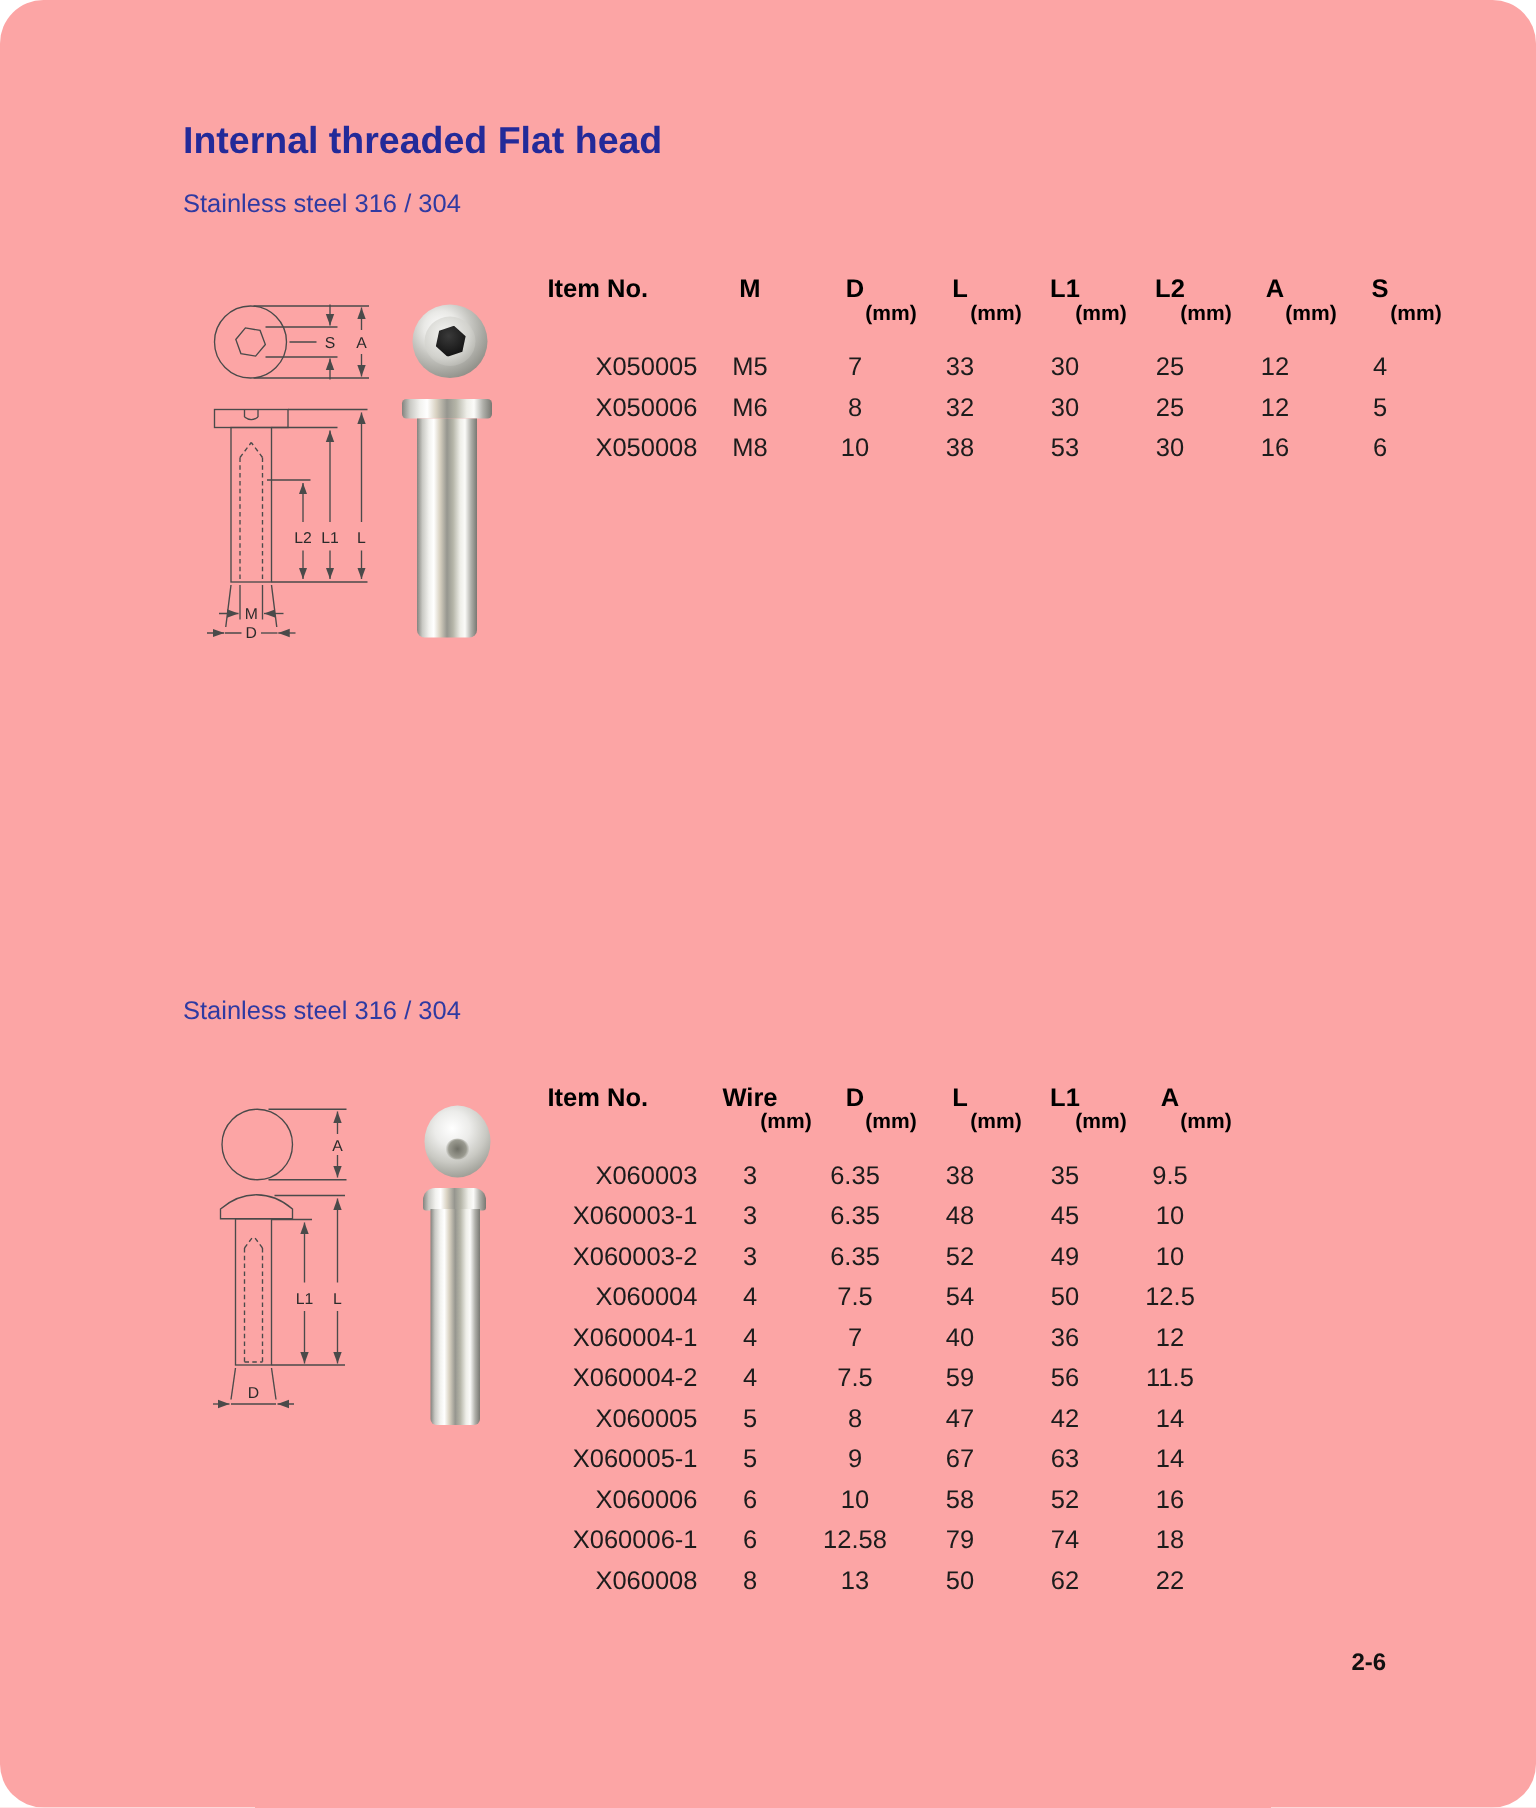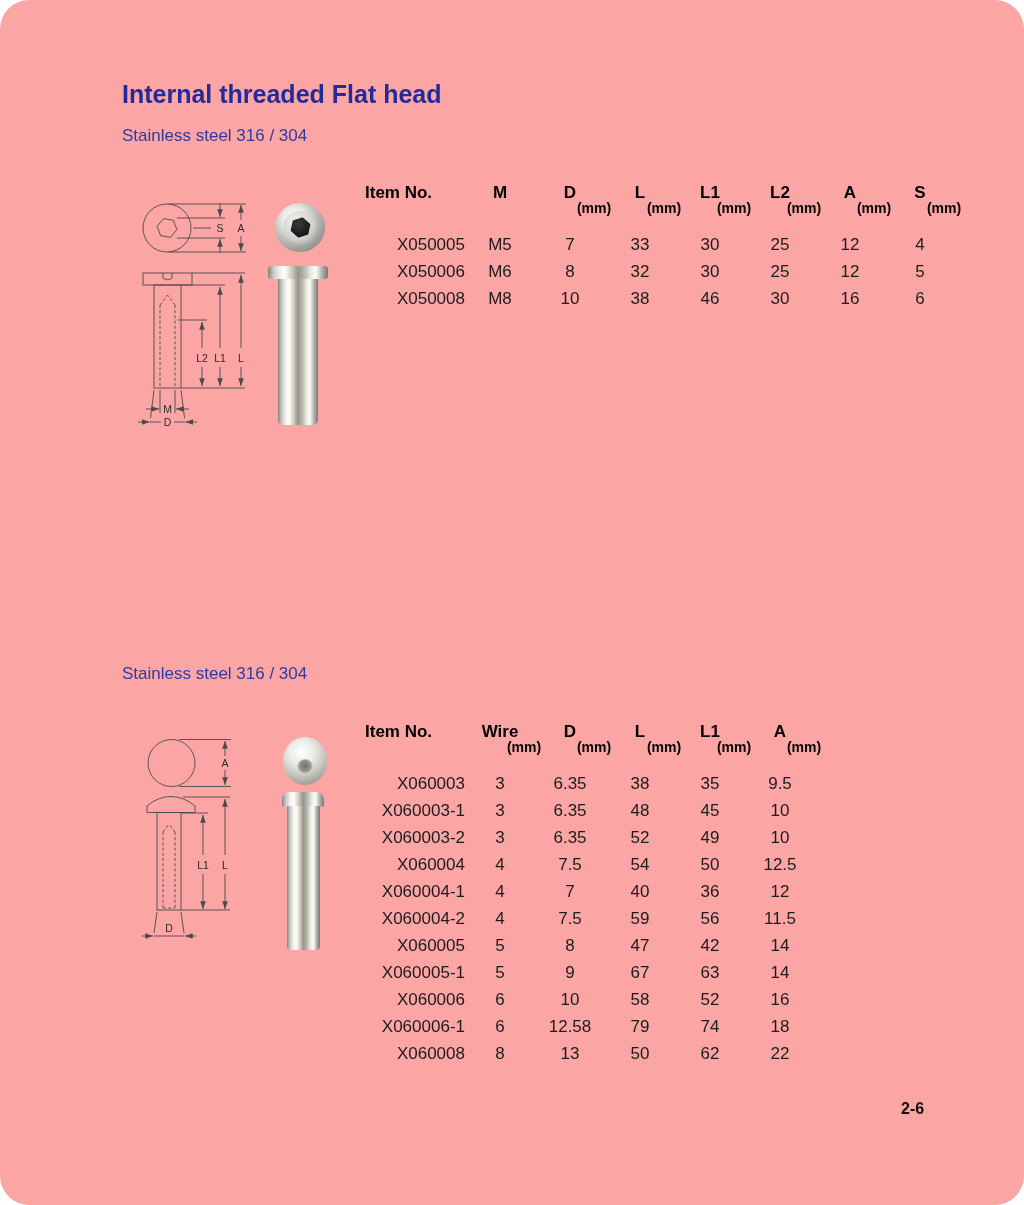--- a/index.html
+++ b/index.html
@@ -177,21 +177,21 @@
         <div class="t-cell">30</div>
         <div class="t-cell">25</div>
         <div class="t-cell">12</div>
         <div class="t-cell">5</div>
       </div>
       <div class="t-row">
         <div class="t-cell first">X050008</div>
         <div class="t-cell">M8</div>
         <div class="t-cell">10</div>
         <div class="t-cell">38</div>
-        <div class="t-cell">46</div>
+        <div class="t-cell">53</div>
         <div class="t-cell">30</div>
         <div class="t-cell">16</div>
         <div class="t-cell">6</div>
       </div>
     </div>
 
   <div class="sec-sub" style="left:122px; top:664px">Stainless steel 316 / 304</div>
 
   <svg class="draw" style="left:138px; top:733px" width="105" height="215" viewBox="0 0 105 215">
     <defs>

